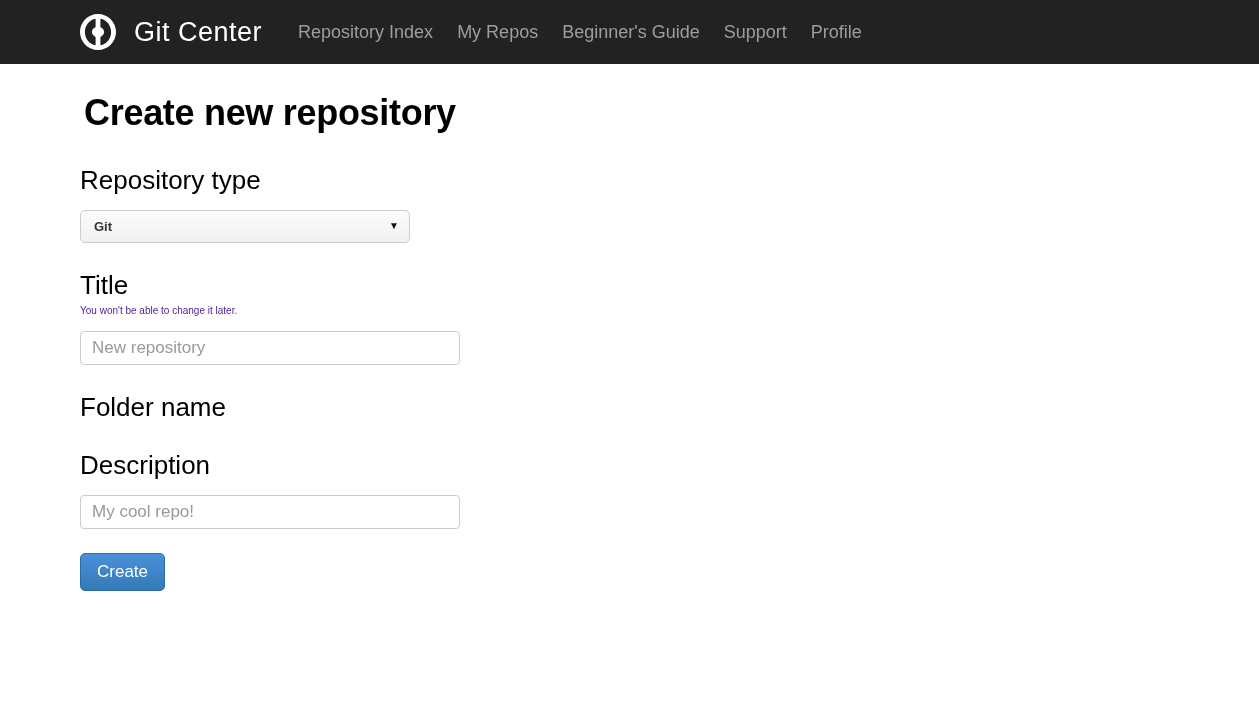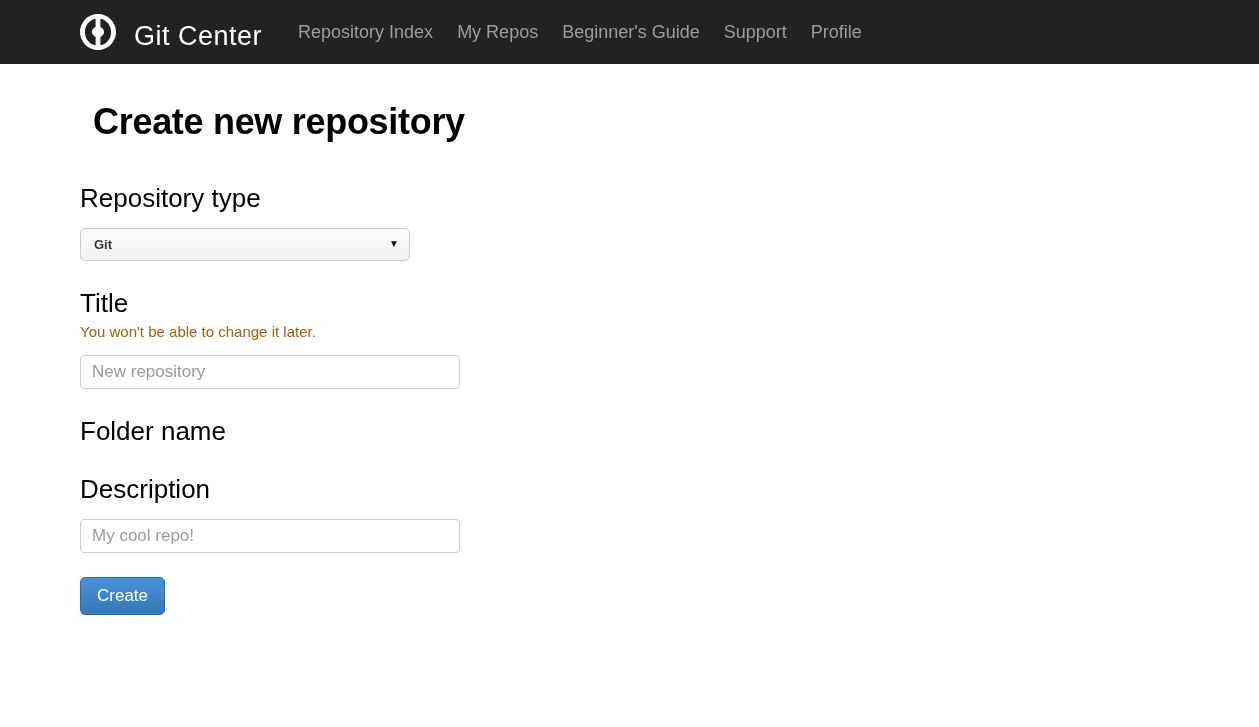--- a/index.html
+++ b/index.html
@@ -19,21 +19,21 @@
   .navbar {
     height: 64px;
     background: #222222;
     display: flex;
     align-items: center;
     padding-left: 78px;
     width: 100%;
   }
   .brand-group {
     display: flex;
-    align-items: flex-end;
+    align-items: center;
     flex: 0 0 auto;
   }
   .logo {
     width: 40px;
     height: 40px;
     flex: 0 0 auto;
     display: block;
   }
   .brand-text {
     color: #ffffff;
@@ -58,35 +58,35 @@
   }
 
   
   .content {
     padding: 0 0 0 80px;
   }
   .page-title {
     font-size: 36px;
     font-weight: bold;
     color: #000000;
-    margin: 13px;
+    margin: 4px;
     padding-top: 24px;
     letter-spacing: -0.3px;
   }
   .field-label {
     font-size: 26px;
     font-weight: normal;
     color: #000000;
     margin: 0;
     padding-top: 28px;
     line-height: 1.15;
   }
   .field-help {
-    font-size: 15px;
-    color: #a16207;
+    font-size: 10px;
+    color: #4c1d95;
     margin: 0;
     padding-top: 3px;
     line-height: 1.3;
   }
 
   
   .select-wrap {
     position: relative;
     width: 330px;
     margin-top: 14px;

